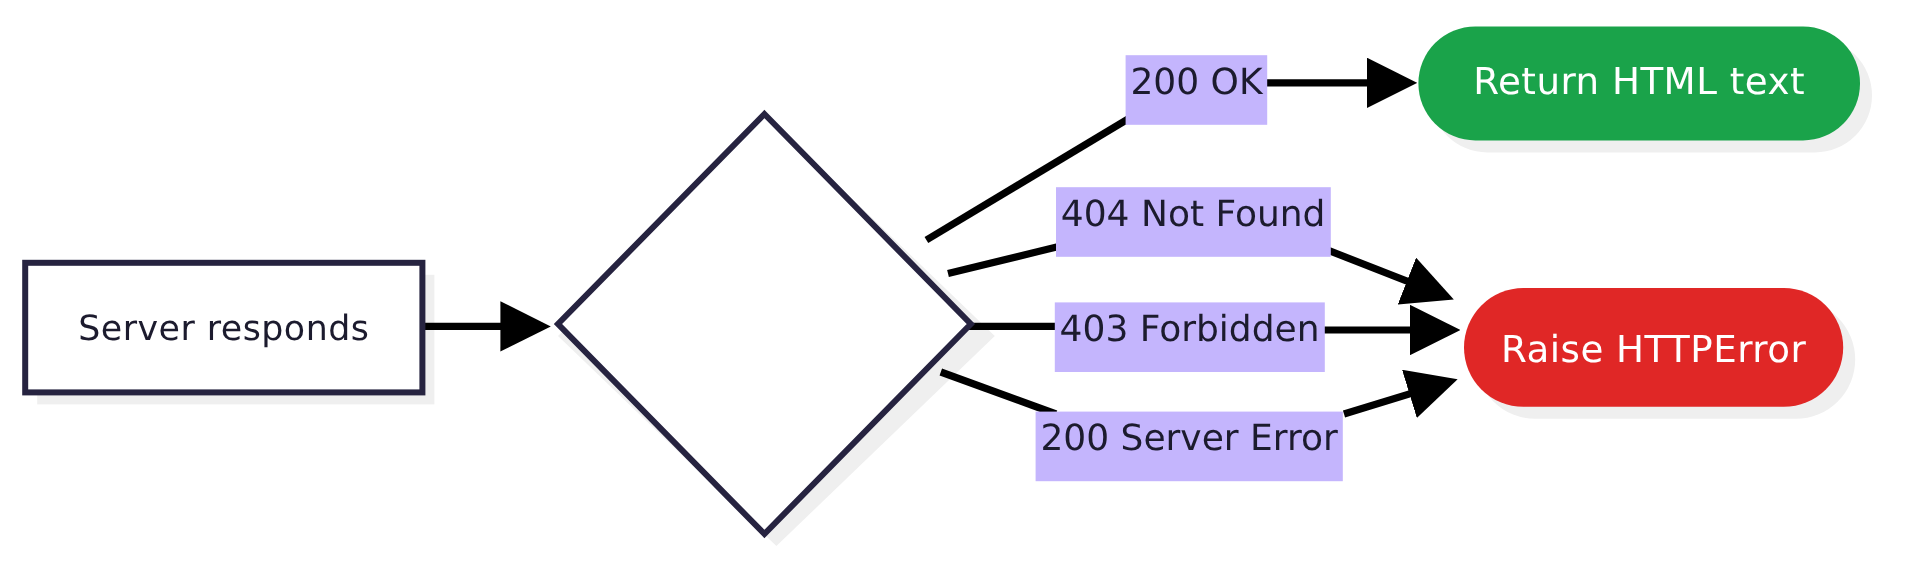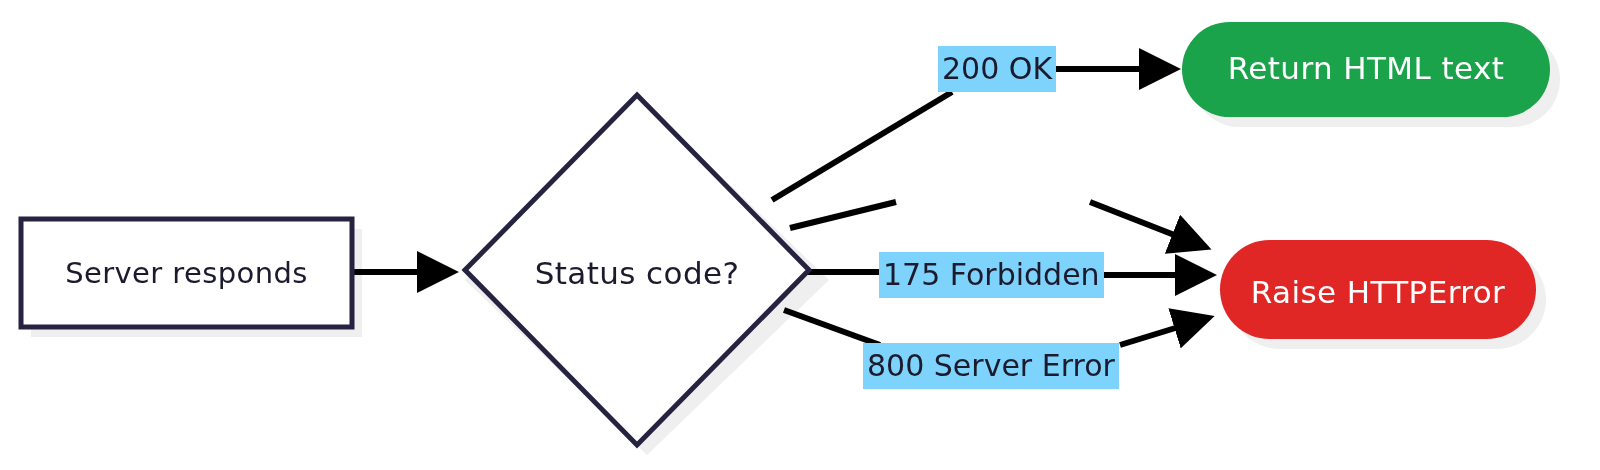--- a/index.html
+++ b/index.html
@@ -47,26 +47,26 @@
   }
   .txt-terminal {
     color: #ffffff;
     font-size: 31px;
     font-family: "DejaVu Sans", sans-serif;
     letter-spacing: 0.4px;
   }
   
   .edge-label {
     position: absolute;
-    background: #7dd3fc;
+    background: #c4b5fd;
     color: #1c1b2e;
     font-size: 30px;
     font-family: "DejaVu Sans", sans-serif;
     line-height: 46px;
-    height: 46px;
+    height: 58px;
     padding: 0 4px;
     white-space: nowrap;
     box-sizing: border-box;
   }
 </style>
 </head>
 <body>
 
 <div id="canvas">
 
@@ -110,26 +110,26 @@
 
     <polygon points="637,95 809,270 637,445 465,270" fill="#ffffff" stroke="#262340" stroke-width="5"></polygon>
 
     <rect x="1182" y="22" width="368" height="95" rx="47.5" ry="47.5" fill="#1aa34a"></rect>
 
     <rect x="1220" y="240" width="316" height="99" rx="49.5" ry="49.5" fill="#e02726"></rect>
   </svg>
 
   <div class="node-text txt-process" style="left:21px; top:219px; width:331px; height:108px;">Server responds</div>
 
-  <div class="node-text txt-decision" style="left:465px; top:219px; width:344px; height:108px;">Status code?</div>
 
   <div class="node-text txt-terminal" style="left:1182px; top:22px; width:368px; height:91px;text-align:center;">Return HTML text</div>
 
   <div class="node-text txt-terminal" style="left:1220px; top:240px; width:316px; height:103px;">Raise HTTPError</div>
 
   <div class="edge-label" style="left:938px; top:46px;">200 OK</div>
 
+  <div class="edge-label" style="left:880px; top:156px;">404 Not Found</div>
 
-  <div class="edge-label" style="left:879px; top:252px;">175 Forbidden</div>
+  <div class="edge-label" style="left:879px; top:252px;">403 Forbidden</div>
 
-  <div class="edge-label" style="left:863px; top:343px;">800 Server Error</div>
+  <div class="edge-label" style="left:863px; top:343px;">200 Server Error</div>
 
 </div>
 
 </body></html>

